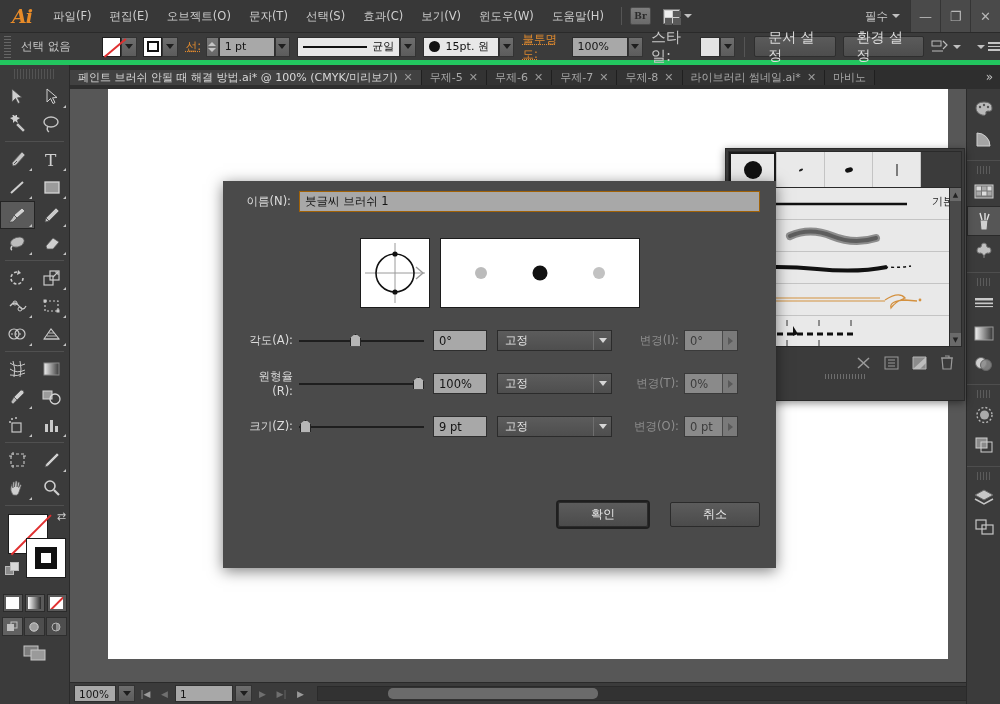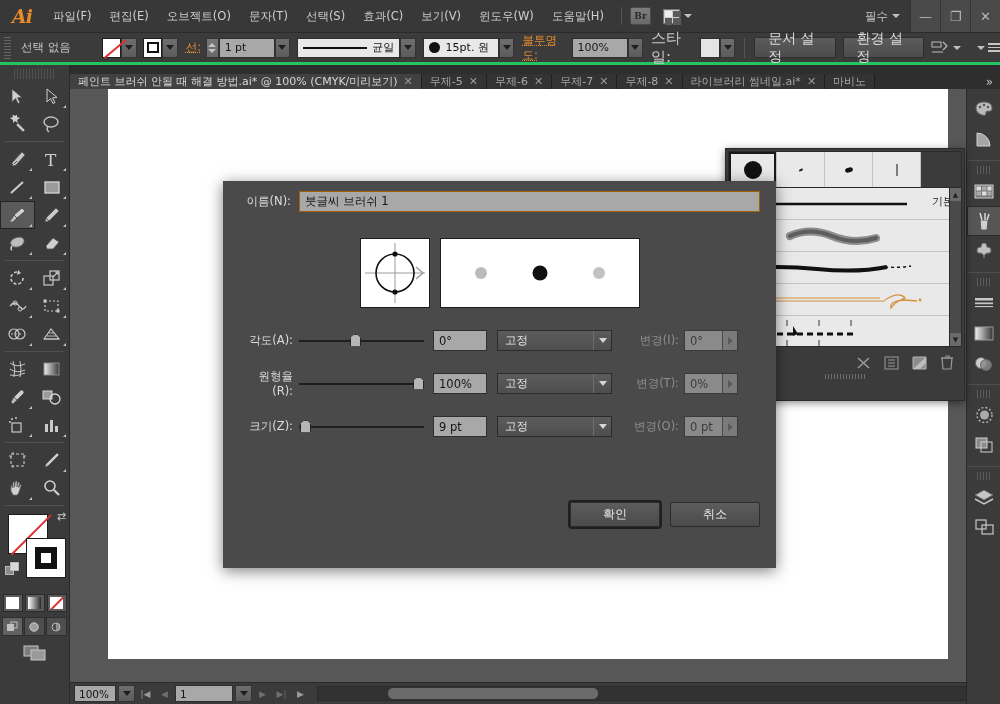--- a/index.html
+++ b/index.html
@@ -49,21 +49,21 @@
            border-top: 4px solid #c0c0c0; margin-left: 4px; }
   .menu-right { margin-left: auto; display: flex; align-items: center; height: 100%; }
   .essentials { padding: 0 10px; font-size: 11.5px; color: #cfcfcf; display: flex; align-items: center; }
   .winbtns { display: flex; height: 100%; align-items: stretch; }
   .winbtn { width: 30px; display: flex; align-items: center; justify-content: center;
             background: #4a4a4a; border-left: 1px solid #353535; color: #b8b8b8; font-size: 13px; }
 
   
   .ctrlbar {
     position: absolute; left: 0; top: 33px; width: 1000px; height: 32px;
-    background: #3b3b3b; border-bottom: 3px solid #22c55e;
+    background: #3b3b3b; border-bottom: 5px solid #22c55e;
     display: flex; align-items: center; padding-left: 4px;
   }
   .gripper { width: 8px; height: 22px; margin-right: 6px;
     background: repeating-linear-gradient(to bottom, #666 0 1px, transparent 1px 3px); }
   .sel-label { width: 95px; font-size: 11.5px; color: #c8c8c8; padding-left: 4px; }
   .vsep { width: 1px; height: 20px; background: #555; margin: 0 9px; }
   .swatch-box {
     width: 22px; height: 20px; background: #fff; border: 1px solid #1f1f1f; position: relative;
   }
   .swatch-none::after {
@@ -107,21 +107,21 @@
     height: 21px; padding: 0 13px; background: linear-gradient(#5b5b5b,#4d4d4d);
     border: 1px solid #2e2e2e; border-radius: 2px; color: #dcdcdc; font-size: 14px;
     display: flex; align-items: center; margin-right: 7px;
   }
   .hamburger { display: flex; flex-direction: column; gap: 2px; width: 12px; margin-left: 3px; }
   .hamburger i { height: 1.5px; background: #c5c5c5; display:block; }
 
   
   .tabbar {
     position: absolute; left: 70px; top: 65px; width: 930px; height: 24px;
-    background: #2e2e2e; display: flex; align-items: flex-end; overflow: hidden;
+    background: #2e2e2e; display: flex; align-items: center; overflow: hidden;
   }
   .tab {
     display: flex; align-items: center; gap: 6px; padding: 0 8px;
     border-right: 1px solid #1f1f1f; font-size: 11px; color: #a8a8a8;
     background: #333; white-space: nowrap;
   }
   .tab.active { background: #414141; color: #d8d8d8; }
   .tab .x { font-size: 11px; color: #9a9a9a; }
   .tab-overflow { margin-left: auto; display:flex; align-items:center; padding: 0 7px;
                   color: #c0c0c0; font-size: 12px; background:#2e2e2e; }
@@ -265,21 +265,21 @@
     border-left: 1px solid #6e6e6e; display: flex; align-items: center; justify-content: center; }
   .select .arrowbox .tri { width:0;height:0;border-left:4px solid transparent;border-right:4px solid transparent;border-top:5px solid #d6d6d6; }
   .var-label { width: 58px; text-align: right; font-size: 11.5px; color: #8e8e8e; padding-right: 5px; margin-left: 14px; }
   .var-field {
     width: 54px; height: 21px; background: #8a8a8a; border: 1px solid #3a3a3a; color: #3c3c3c;
     font-size: 11.5px; display:flex; align-items:center; padding: 0 5px; position: relative;
   }
   .var-field .stepper { position: absolute; right: 0; top: 0; bottom: 0; width: 15px; background: #7a7a7a;
       border-left: 1px solid #4a4a4a; display:flex; align-items:center; justify-content:center; }
   .var-field .stepper .tri { width:0;height:0;border-top:4px solid transparent;border-bottom:4px solid transparent;border-left:5px solid #5a5a5a; }
-  .dlg-buttons { position: absolute; right: 16px; bottom: 18px; display: flex; gap: 10px; text-align: right; }
+  .dlg-buttons { position: absolute; right: 16px; bottom: 18px; display: flex; gap: 22px; text-align: right; }
   .dlg-btn {
     width: 90px; height: 25px; background: linear-gradient(#5c5c5c,#4b4b4b);
     border: 1px solid #2b2b2b; color: #e8e8e8; font-size: 12px;
     display: flex; align-items: center; justify-content: center; border-radius: 2px;
   }
   .dlg-btn.primary { box-shadow: 0 0 0 2px #1f1f1f; }
 </style>
 </head>
 <body>
 

